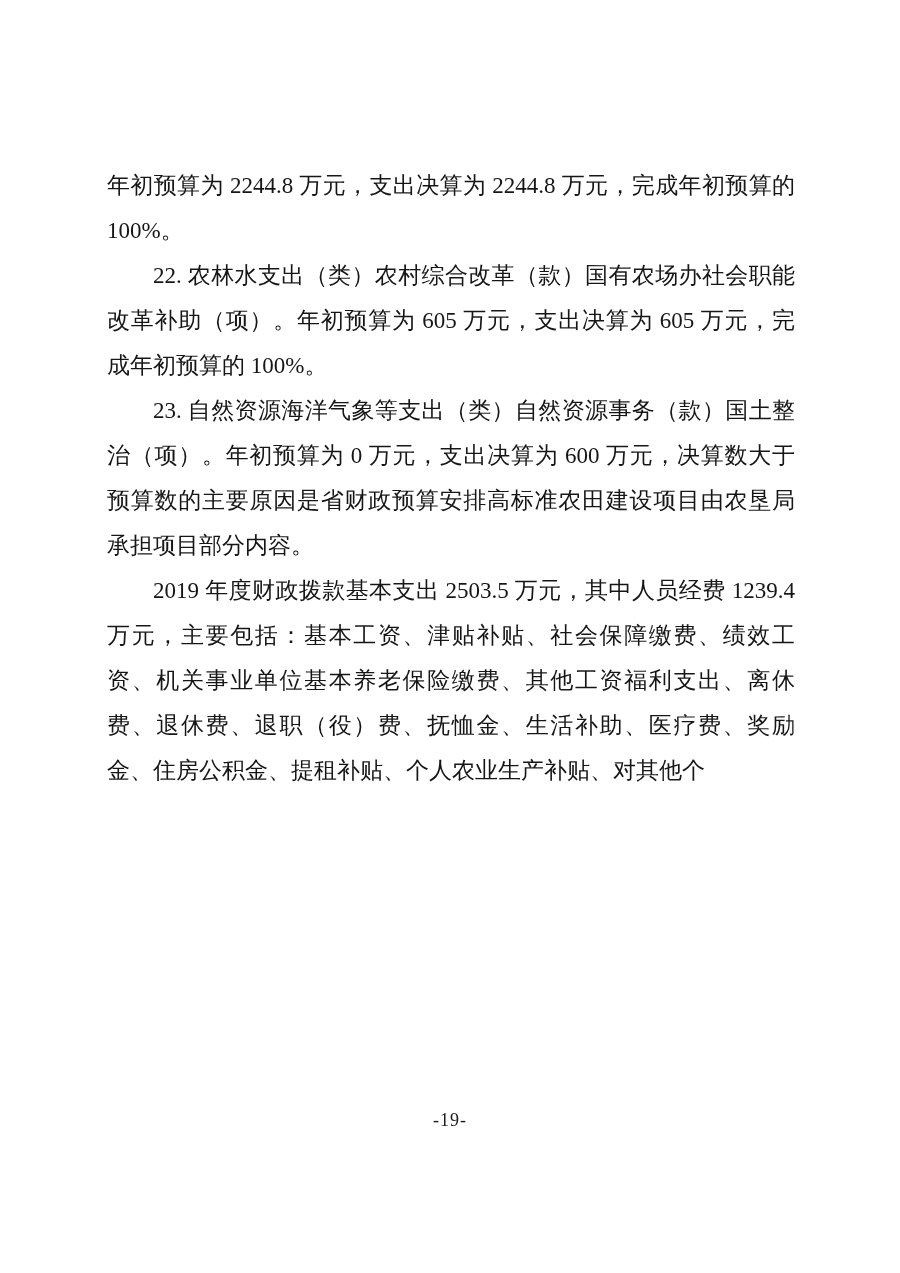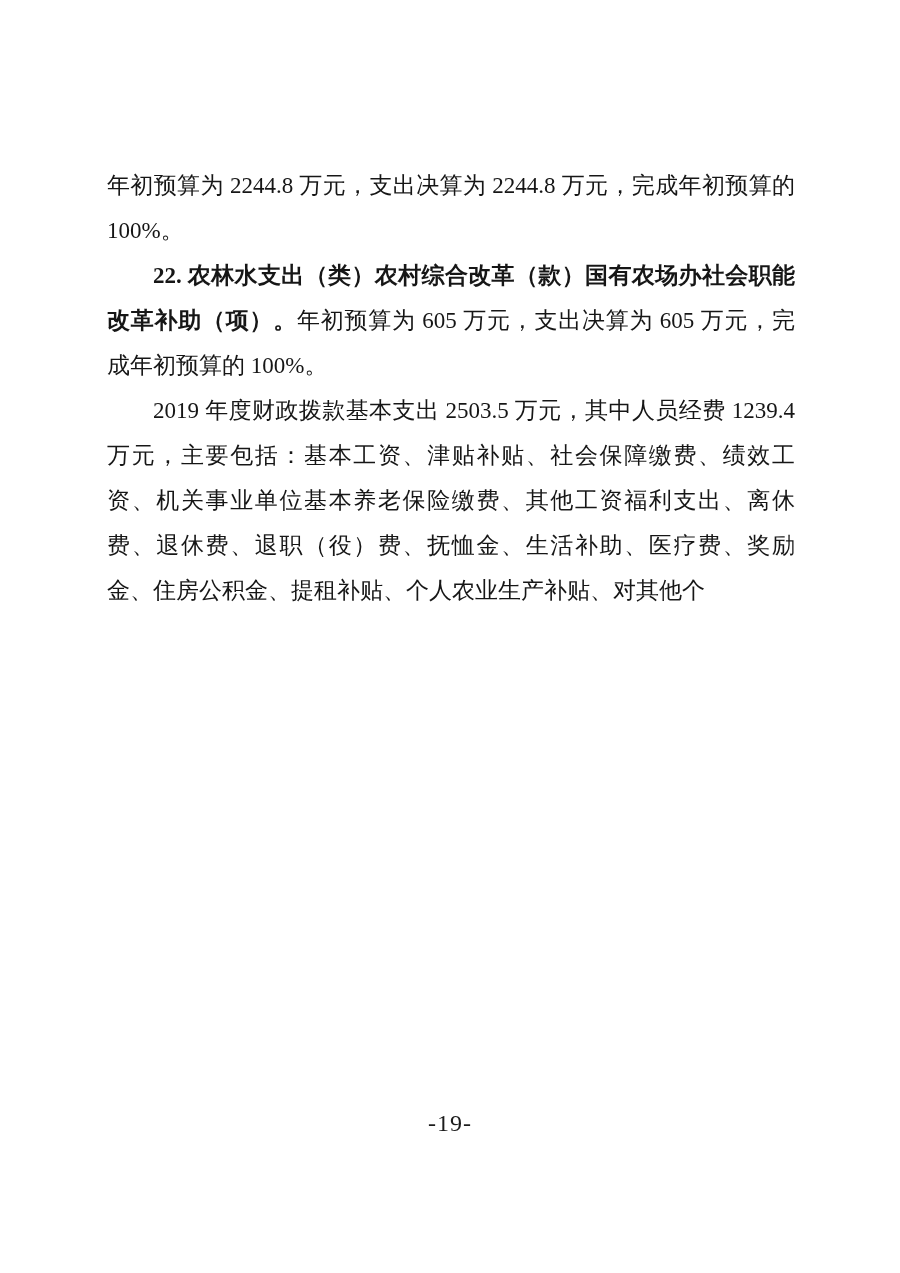--- a/index.html
+++ b/index.html
@@ -26,43 +26,44 @@
     text-align: justify;
   }
   .para {
     margin: 0;
     padding: 0;
   }
   .indent {
     text-indent: 2em;
   }
   .bold {
-    font-weight: 700;
+    font-weight: 400;
   }
   .pagenum {
     position: absolute;
     top: 1110px;
     left: 0;
     width: 100%;
     text-align: center;
-    font-size: 24px;
+    font-size: 18px;
     letter-spacing: 1px;
     color: #1c1c1c;
   }
 </style>
 </head>
 <body>
 
 <div class="sheet">
   <div class="content">
 
     <p class="para"><span>年初预算为 2244.8 万元，支出决算为 2244.8 万元，完成年初预算的 100%。</span></p>
 
     <p class="para indent"><span class="bold">22. 农林水支出（类）农村综合改革（款）国有农场办社会职能改革补助（项）。</span><span>年初预算为 605 万元，支出决算为 605 万元，完成年初预算的 100%。</span></p>
 
+    <p class="para indent"><span class="bold">23. 自然资源海洋气象等支出（类）自然资源事务（款）国土整治（项）。</span><span>年初预算为 0 万元，支出决算为 600 万元，决算数大于预算数的主要原因是省财政预算安排高标准农田建设项目由农垦局承担项目部分内容。</span></p>
 
 
 
 
     <p class="para indent"><span>2019 年度财政拨款基本支出 2503.5 万元，其中人员经费 1239.4 万元，主要包括：基本工资、津贴补贴、社会保障缴费、绩效工资、机关事业单位基本养老保险缴费、其他工资福利支出、离休费、退休费、退职（役）费、抚恤金、生活补助、医疗费、奖励金、住房公积金、提租补贴、个人农业生产补贴、对其他个</span></p>
 
   </div>
 
   <div class="pagenum">-19-</div>
 </div>

